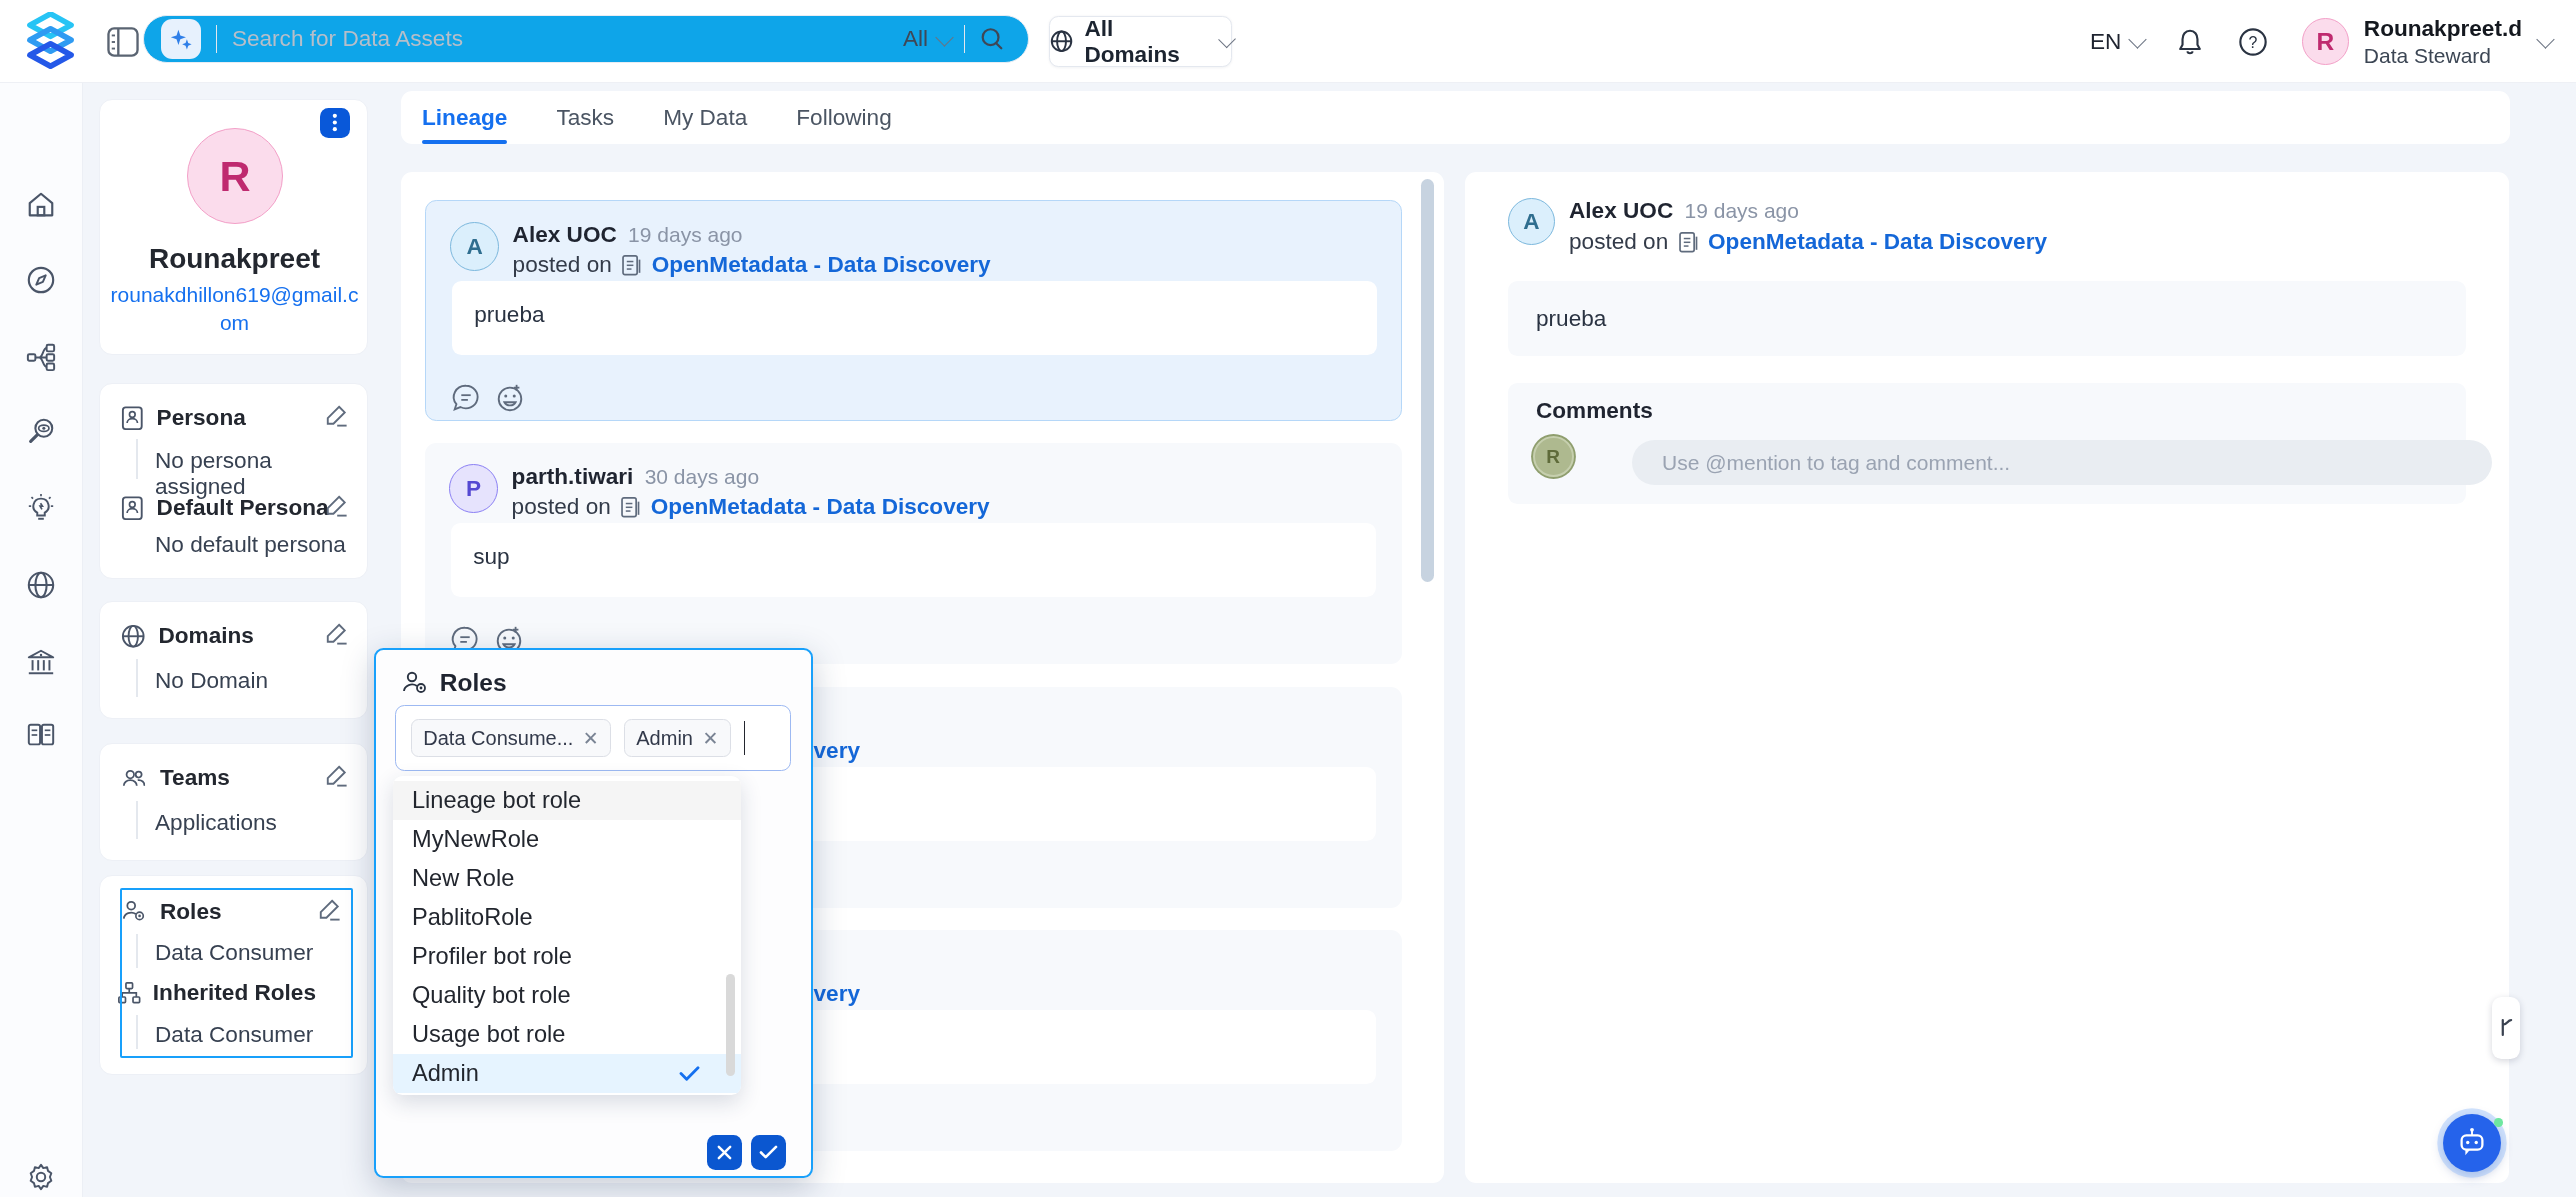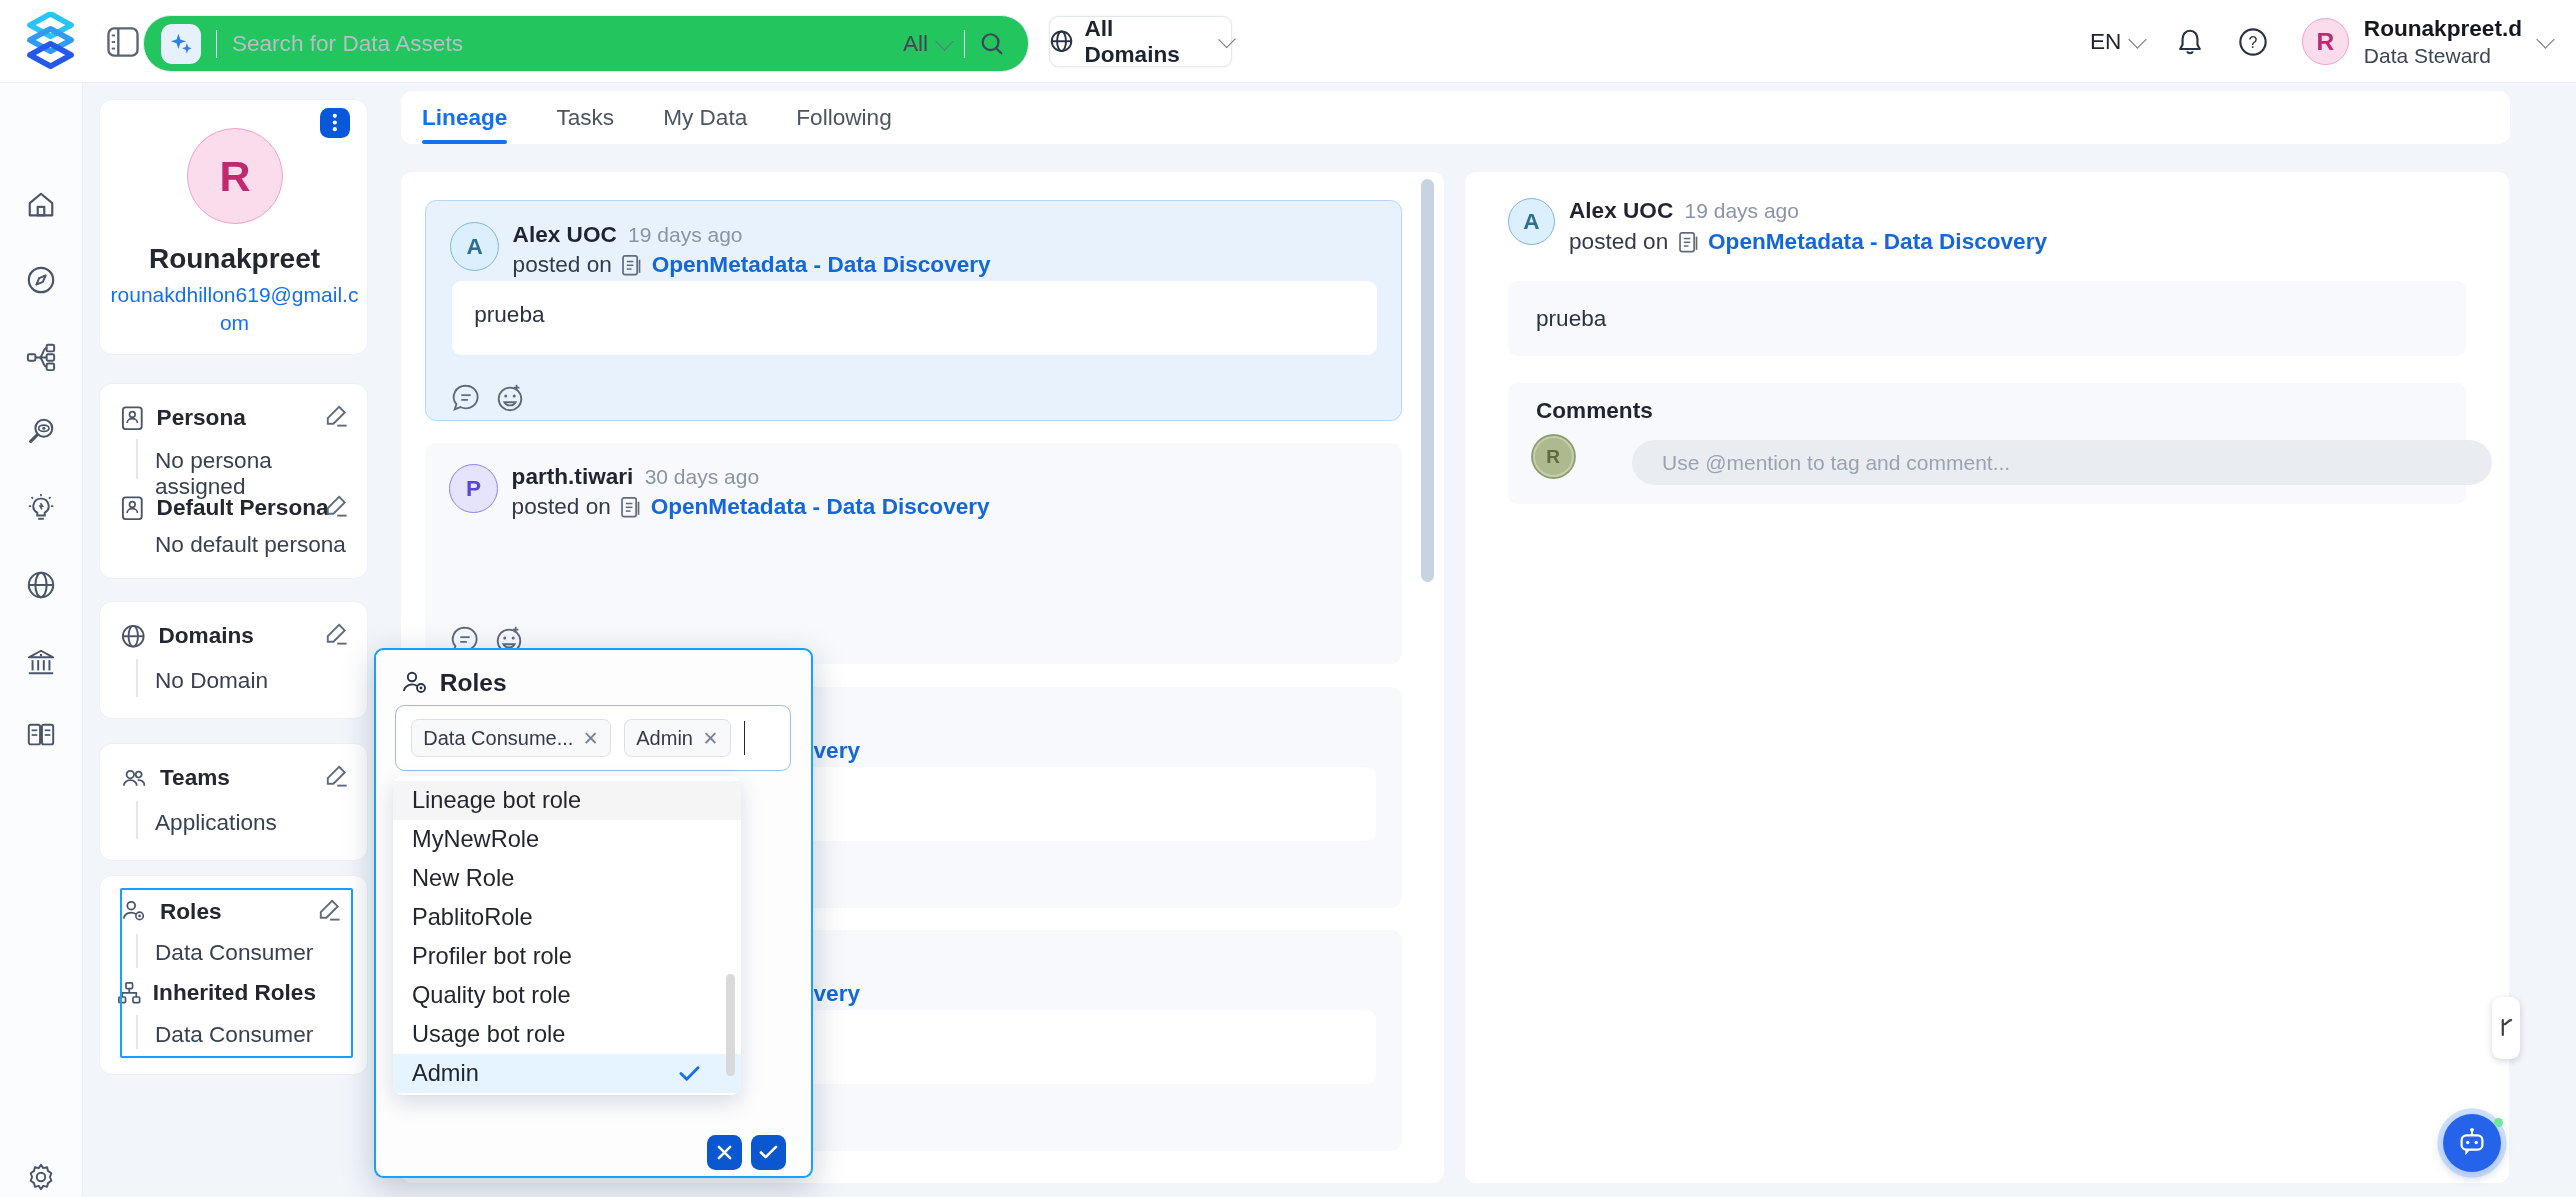--- a/index.html
+++ b/index.html
@@ -5,21 +5,21 @@
   * { margin:0; padding:0; box-sizing:border-box; }
   html,body { width:2576px; height:1198px; }
   body { font-family:"Liberation Sans", sans-serif; background:#f2f5fa; position:relative; overflow:hidden; color:#1f2430; }
   .abs { position:absolute; }
   .panel { background:#fff; border-radius:13px; border:0.9px solid #edf0f6; }
   .row { display:flex; align-items:center; }
   svg { display:block; }
 
   
   #navbar { left:0; top:0; width:2576px; height:83px; background:#fff; border-bottom:0.9px solid #eef0f5; z-index:40; }
-  #searchbar { left:143px; top:15px; width:886px; height:57px; border:0.9px solid #e8ecf3; border-radius:28px; background:#22c55e; display:flex; align-items:center; }
+  #searchbar { left:143px; top:15px; width:886px; height:48px; border:0.9px solid #e8ecf3; border-radius:28px; background:#0ea5e9; display:flex; align-items:center; }
   .sparkle-pill { width:40px; height:40px; border-radius:11.3px; background:#e7f1fd; margin-left:17px; display:flex; align-items:center; justify-content:center; }
   .v-div { width:0.9px; height:28px; background:#e3e7ee; margin:0 15px; }
   #search-input { border:none; outline:none; background:transparent; flex:1; font-size:22.6px; color:#3f4756; font-family:"Liberation Sans",sans-serif; }
   #search-input::placeholder { color:#b7bec9; }
   .scope { font-size:22.6px; color:#3f4756; display:flex; align-items:center; gap:7.5px; }
   .chev { width:13px; height:13px; border-right:1.9px solid #6b7382; border-bottom:1.9px solid #6b7382; transform:rotate(45deg) translateY(-2.8px); }
   #domains-pill { left:1049px; top:16px; width:183px; height:51px; background:#fff; border:0.9px solid #e4e8ef; border-radius:9.4px; box-shadow:0 0.9px 2.8px rgba(20,30,60,.06); display:flex; align-items:center; justify-content:center; gap:11.3px; font-size:22.6px; font-weight:600; color:#1c2430; }
   #nav-right { right:26px; top:0; height:83px; display:flex; align-items:center; gap:34px; }
   .nav-txt { font-size:22.6px; color:#1f2430; display:flex; align-items:center; gap:7.5px; }
   .avatar { border-radius:50%; display:flex; align-items:center; justify-content:center; font-weight:700; }
@@ -439,20 +439,21 @@
       <span>posted on</span>
       <svg width="21" height="22.6" viewBox="0 0 22 24">
           <rect x="2" y="2" width="15" height="20" rx="2" fill="none" stroke="#5f6b7d" stroke-width="1.8"></rect>
           <line x1="6" y1="8" x2="13" y2="8" stroke="#5f6b7d" stroke-width="1.6"></line>
           <line x1="6" y1="12" x2="13" y2="12" stroke="#5f6b7d" stroke-width="1.6"></line>
           <line x1="6" y1="16" x2="11" y2="16" stroke="#5f6b7d" stroke-width="1.6"></line>
           <line x1="19.5" y1="6" x2="19.5" y2="20" stroke="#5f6b7d" stroke-width="1.8"></line>
         </svg>
       <span class="post-link">OpenMetadata - Data Discovery</span>
     </div>
+    <div class="msg-box"><span>sup</span></div>
     <div class="react-ic" style="left:24.5px;">
         <svg width="32" height="32" viewBox="0 0 34 34">
           <path d="M17 4 a12.5 12 0 1 1 -6 22.6 L5 29 L6.8 23.6 A12.5 12 0 0 1 17 4 Z" fill="none" stroke="#5f6b7d" stroke-width="2"></path>
           <line x1="12" y1="14" x2="22" y2="14" stroke="#5f6b7d" stroke-width="1.9"></line>
           <line x1="12" y1="19" x2="19" y2="19" stroke="#5f6b7d" stroke-width="1.9"></line>
         </svg>
       </div>
     <div class="react-ic" style="left:68px;">
         <svg width="32" height="32" viewBox="0 0 34 34">
           <circle cx="17" cy="18" r="12" fill="none" stroke="#5f6b7d" stroke-width="2"></circle>

